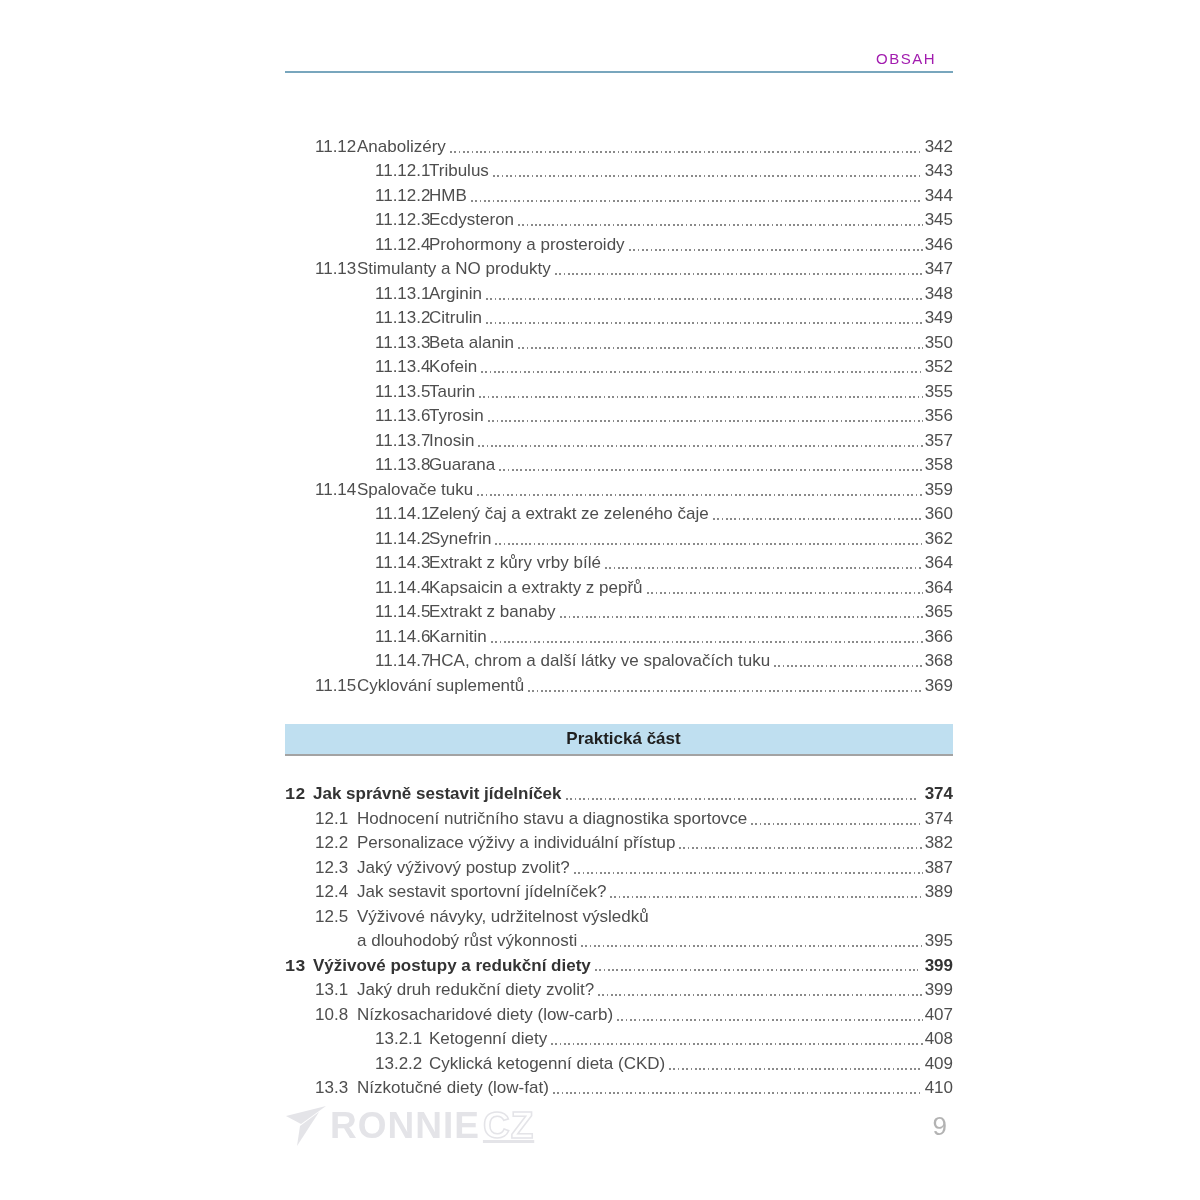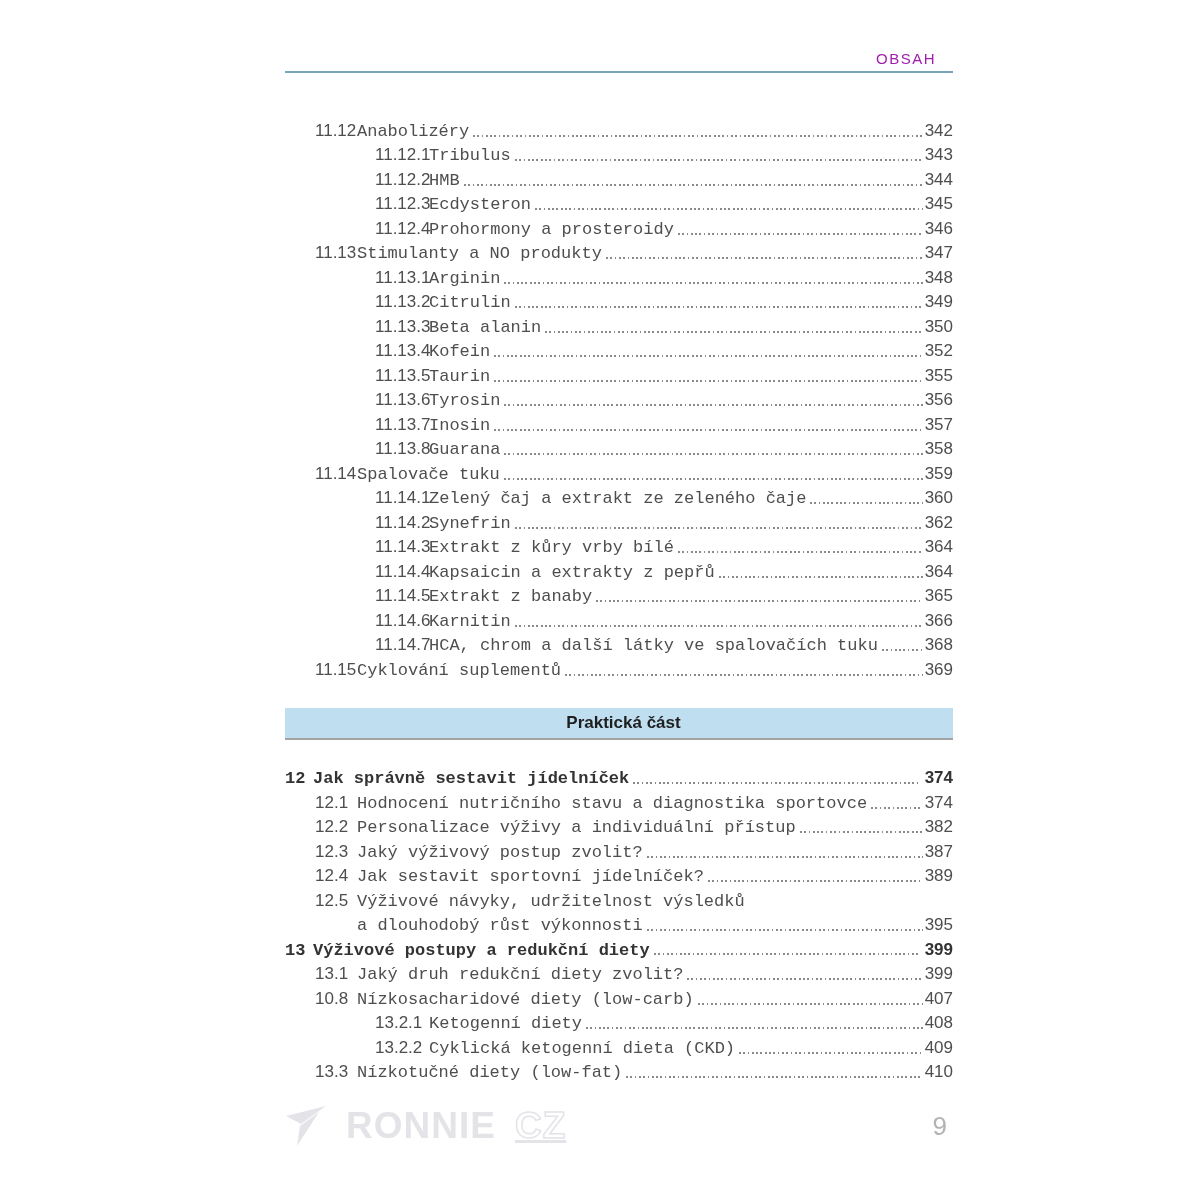--- a/index.html
+++ b/index.html
@@ -36,33 +36,33 @@
     left: 0;
     top: 71px;
     width: 100%;
     height: 2px;
     background: #78a6bd;
   }
   
   .toc {
     position: absolute;
     left: 285px;
-    top: 116px;
+    top: 132px;
     width: 668px;
   }
   .row {
     display: flex;
     align-items: flex-end;
     height: 24.5px;
     font-size: 17px;
     color: #4e4e4e;
     white-space: nowrap;
   }
   .row .num { flex: none; }
-  .row .title { flex: none; font-family: Liberation Mono, monospace; }
+  .row .title { flex: none; }
   .row .dots {
     flex: 1 1 auto;
     height: 1.8px;
     margin: 0 2px 4px 4px;
     background-image: repeating-linear-gradient(to right, #8a8a8a 0 1.7px, transparent 1.7px 4.3px);
     min-width: 0;
   }
   .row .pg { flex: none; }
   .row.nodots .spacer { flex: 1; }
 
@@ -97,21 +97,21 @@
     left: 285px;
     top: 1105px;
     width: 668px;
     display: flex;
     align-items: center;
     justify-content: space-between;
   }
   .logo {
     display: flex;
     align-items: center;
-    gap: 19px;
+    gap: 3px;
   }
   .logo-main {
     font-size: 37px;
     font-weight: 800;
     letter-spacing: 1px;
     color: #e4e4e8;
   }
   .logo-cz {
     font-size: 37px;
     font-weight: 800;

